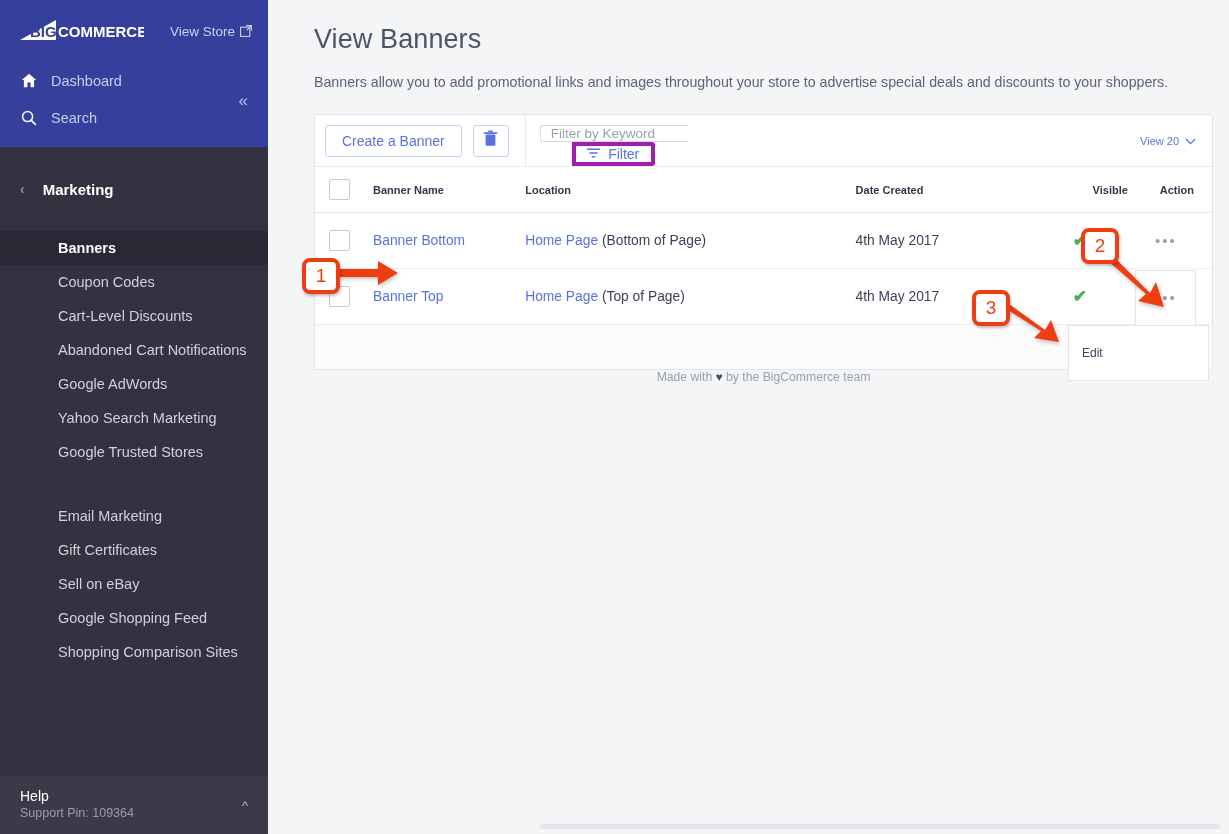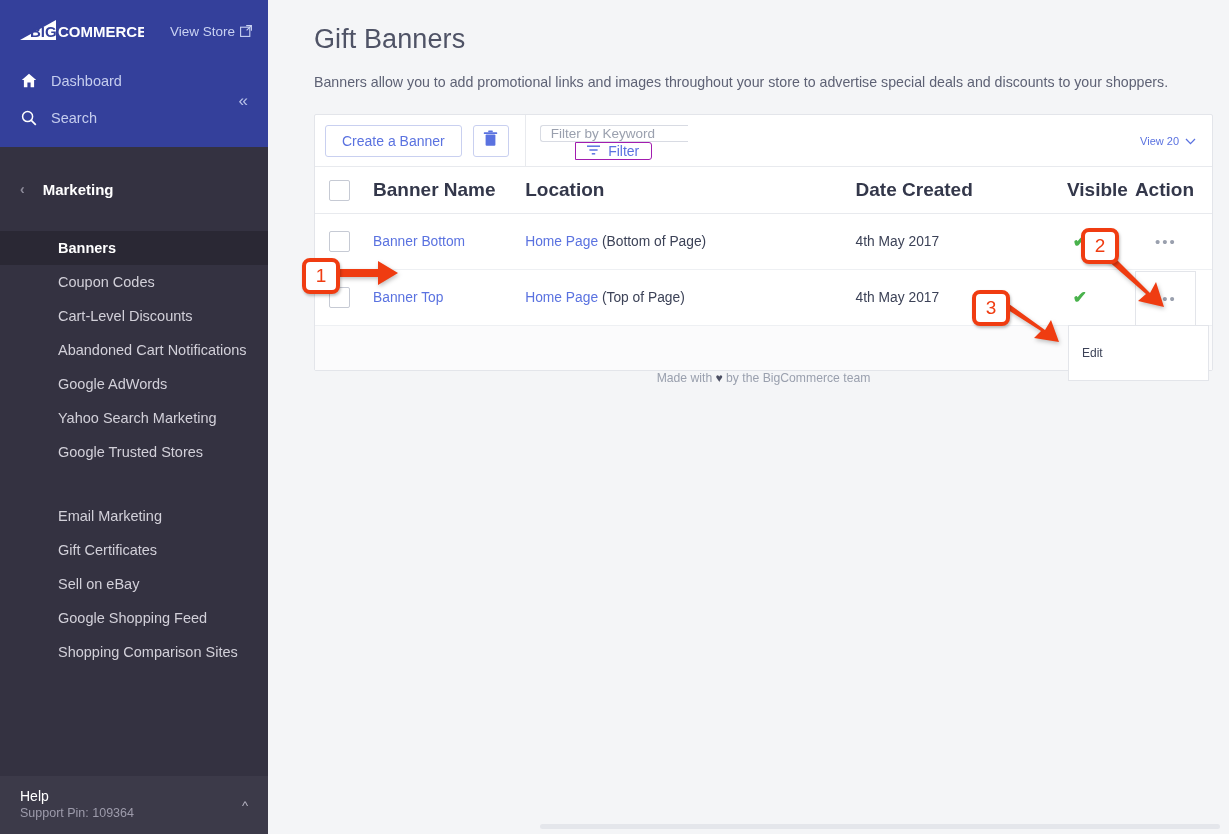--- a/index.html
+++ b/index.html
@@ -109,34 +109,34 @@
   .tb-sep { width: 1px; height: 52px; background: #e8eaee; margin: 0 14px 0 16px; }
   .filter-group { display: flex; align-items: center; height: 32px; flex-direction: column; }
   .filter-input {
     border: 1px solid #d8dbe3; border-right: none; height: 32px;
     width: 148px; padding: 0 10px; font-size: 13.5px; color: #3c4257;
     border-radius: 3px 0 0 3px; outline: none; font-family: inherit;
     background: #fff;
   }
   .filter-input::placeholder { color: #9aa0ae; }
   .filter-btn {
-    border: 1px solid #a21caf; background: #fff; color: #5a72e0;
+    border: 4px solid #a21caf; background: #fff; color: #5a72e0;
     font-size: 14px; height: 32px; padding: 0 12px 0 10px;
     border-radius: 0 3px 3px 0; cursor: pointer;
     display: flex; align-items: center; gap: 7px; font-family: inherit;
   }
   .tb-spacer { flex: 1 1 auto; }
   .view-count {
     color: #5a72e0; font-size: 11px; cursor: pointer;
     display: flex; align-items: center; gap: 6px; padding-right: 4px;
   }
 
   table { width: 100%; border-collapse: collapse; }
   thead th {
-    font-size: 19px; color: #33374a; font-weight: bold;
+    font-size: 11px; color: #33374a; font-weight: bold;
     text-align: left; padding: 12px 0 12px 0; height: 42px;
     border-bottom: 1px solid #e8eaee; vertical-align: middle;
   }
   tbody td {
     font-size: 13.8px; color: #3c4257; height: 56px;
     border-bottom: 1px solid #eef0f3; vertical-align: middle;
   }
   tbody tr:last-child td { border-bottom: 1px solid #eef0f3; }
   .col-check { width: 58px; padding-left: 14px; }
   .col-name  { width: 152px; }
@@ -301,21 +301,21 @@
       <div>
         <div class="t1">Help</div>
         <div class="t2">Support Pin: 109364</div>
       </div>
       <div class="chev">^</div>
     </div>
   </aside>
 
   <main class="main">
 
-    <h1 class="page-title">Gift Banners</h1>
+    <h1 class="page-title">View Banners</h1>
     <p class="page-desc">Banners allow you to add promotional links and images throughout your store to advertise special deals and discounts to your shoppers.</p>
 
     <section class="card">
 
       <div class="toolbar">
         <button class="btn-outline">Create a Banner</button>
 
         <div class="icon-btn">
           <span>
             <svg width="15" height="17" viewBox="0 0 15 17">

